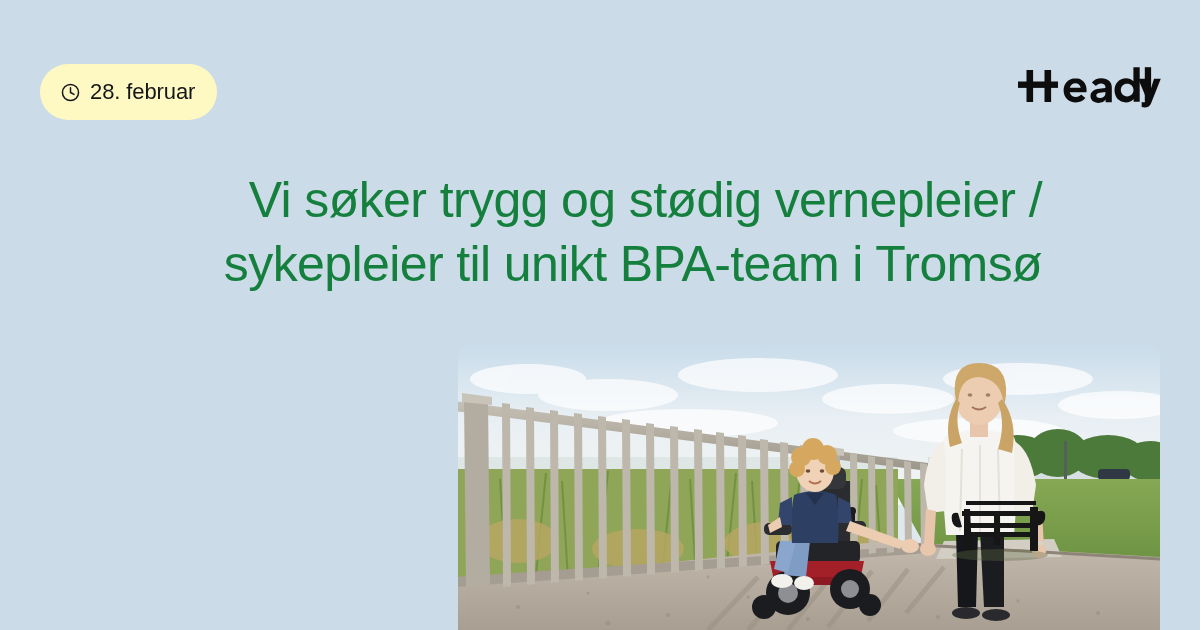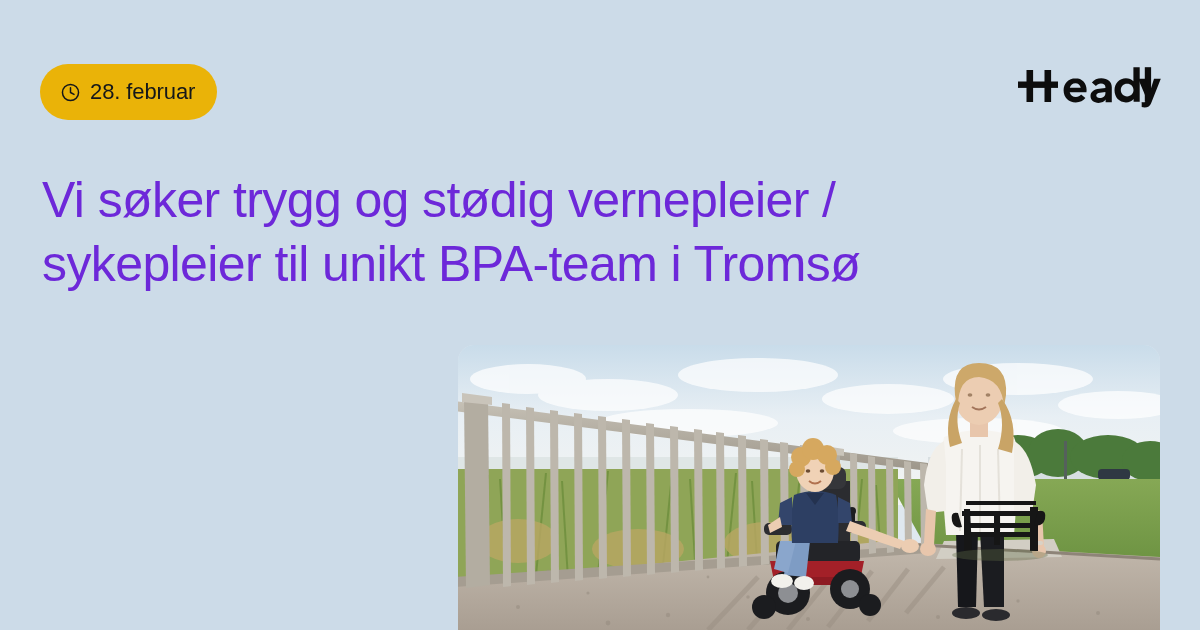--- a/index.html
+++ b/index.html
@@ -24,21 +24,21 @@
   
   .date-pill {
     position: absolute;
     left: 40px;
     top: 64px;
     height: 56px;
     display: flex;
     align-items: center;
     gap: 9px;
     padding: 0 22px 0 20px;
-    background: #eab308;
+    background: #fef9c3;
     border-radius: 28px;
     box-sizing: border-box;
   }
   .clock-icon {
     width: 21px;
     height: 21px;
     display: block;
     flex: none;
   }
   .date-text {
@@ -60,23 +60,24 @@
 
   
   .headline {
     position: absolute;
     left: 42px;
     top: 168px;
     width: 1000px;
     font-size: 50px;
     line-height: 64px;
     font-weight: 400;
-    color: #6d28d9;
+    color: #15803d;
     letter-spacing: -0.6px;
     margin: 0;
+    text-align: right;
   }
 
   
   .photo {
     position: absolute;
     left: 458px;
     top: 345px;
     width: 702px;
     height: 285px;
     border-radius: 16px 16px 0 0;

